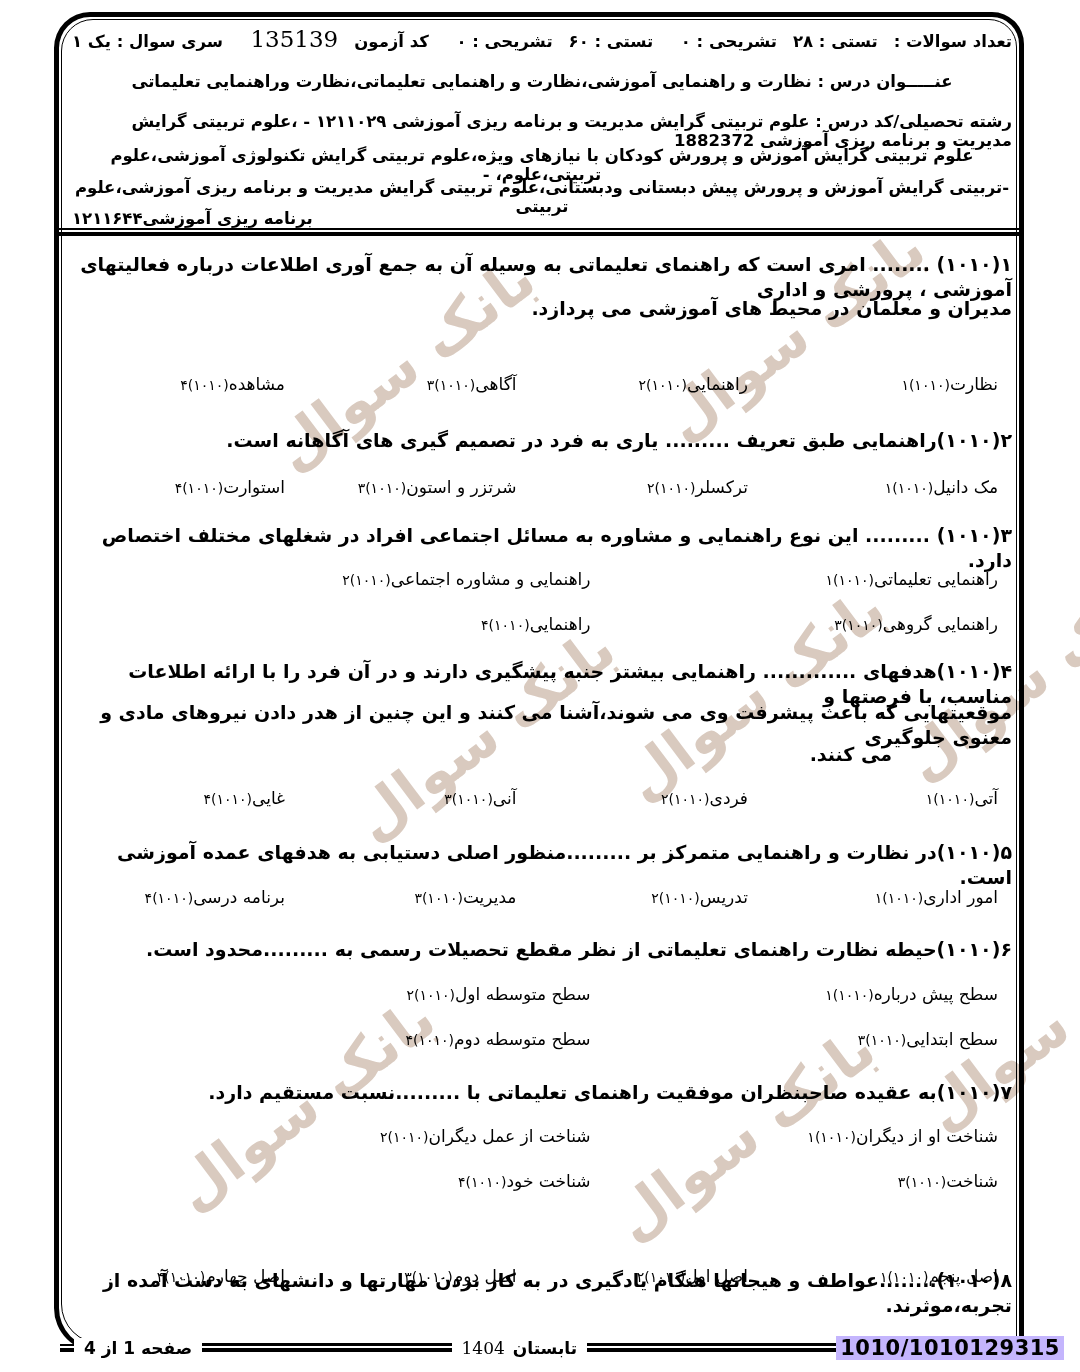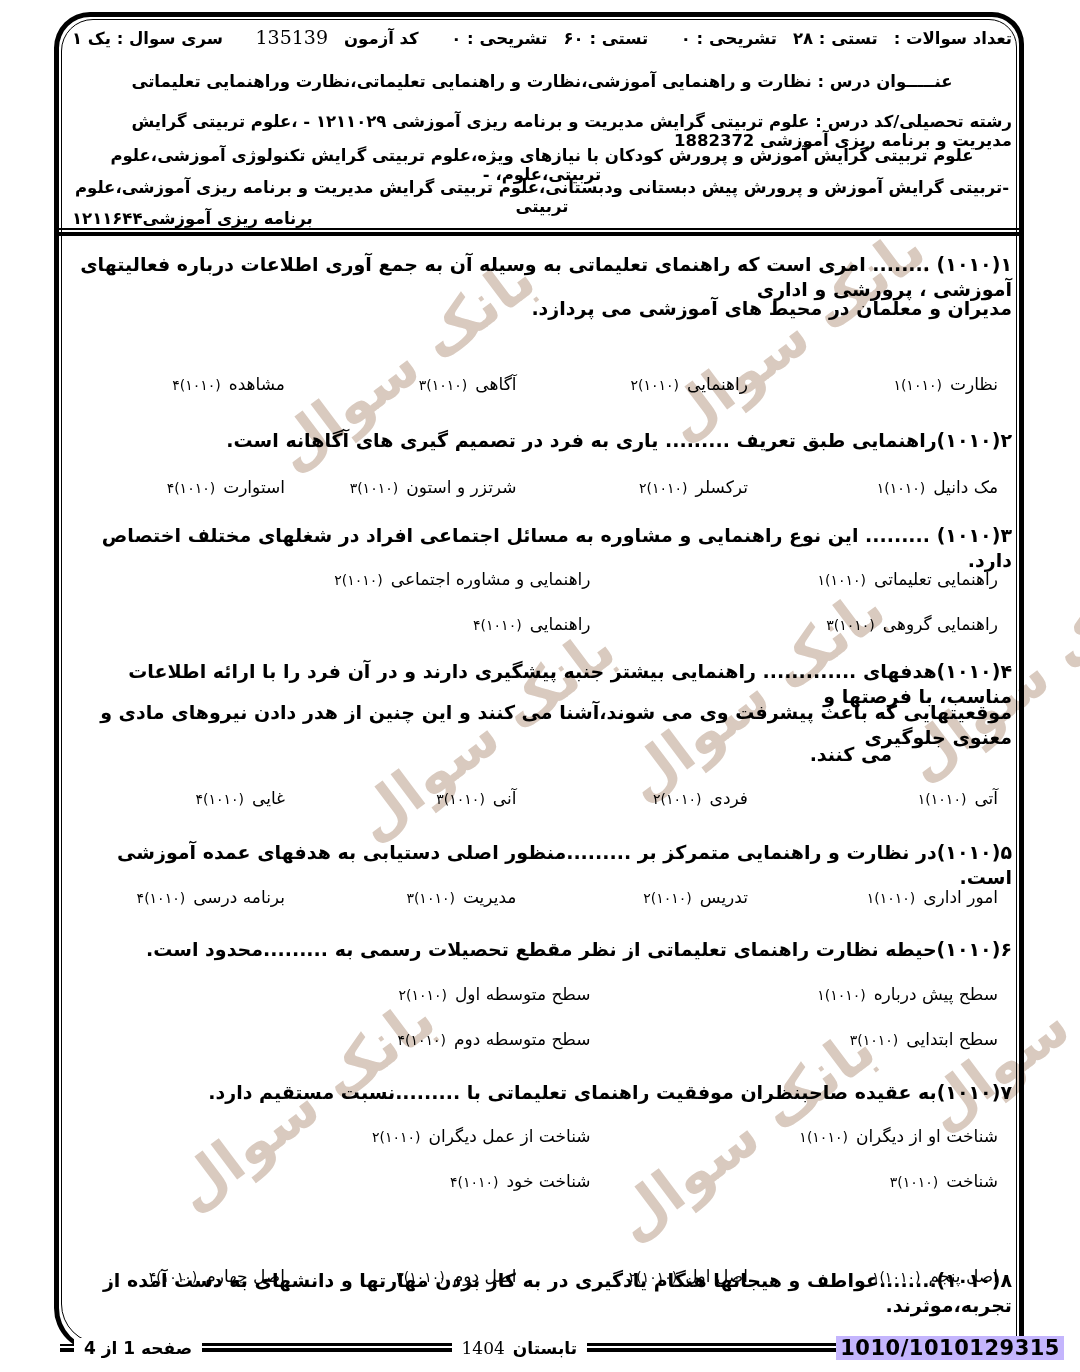--- a/index.html
+++ b/index.html
@@ -24,40 +24,40 @@
   .wm{
     position:absolute;z-index:1;
     font-size:58px;font-weight:bold;color:#d9cabf;
     transform:rotate(-37deg);white-space:nowrap;letter-spacing:2px;
   }
   
   .row{position:absolute;left:72px;right:68px;direction:rtl;z-index:2;}
   .hdr-row1{top:26px;display:flex;justify-content:space-between;align-items:baseline;
     font-weight:bold;font-size:16.5px;}
   .hgroup{display:flex;gap:16px;align-items:baseline;}
-  .code-val{font-family:"DejaVu Serif",serif;font-weight:normal;font-size:19px;}
+  .code-val{font-family:"DejaVu Serif",serif;font-weight:normal;font-size:23px;}
   .onvan{top:72px;text-align:center;font-weight:bold;font-size:16.5px;}
   .rashte{font-weight:bold;font-size:16.5px;}
   .rashte.l1{top:112px;text-align:right;}
   .rashte.l2{top:146px;text-align:center;}
   .rashte.l3{top:178px;text-align:center;}
   .rashte.l4{top:209px;text-align:left;}
   
   .divider{position:absolute;left:59px;right:61px;top:228px;z-index:2;}
   .divider .thin{height:1.5px;background:#000;}
   .divider .thick{height:4px;background:#000;margin-top:2px;}
   
   .stem{font-weight:bold;font-size:19px;line-height:1.3;}
   .al-right{text-align:right;}
   .al-center{}
   .al-indent{text-align:right;padding-right:120px;}
   .opt-grid{display:grid;direction:rtl;padding-right:14px;}
   .cols4{grid-template-columns:27% 25% 25% 23%;}
   .cols2{grid-template-columns:44% 56%;grid-auto-rows:45px;}
-  .option{display:flex;direction:ltr;justify-content:flex-end;align-items:baseline;gap:8px;}
+  .option{display:flex;direction:ltr;justify-content:flex-end;align-items:baseline;}
   .opt-num{font-size:14px;white-space:nowrap;}
   .opt-label{font-size:17px;white-space:nowrap;}
   
   .footer{
     position:absolute;left:60px;right:16px;top:1334px;height:28px;z-index:4;
     display:flex;direction:ltr;align-items:center;
   }
   .frule{flex:1;display:flex;flex-direction:column;justify-content:center;gap:2px;}
   .frule .a{height:2px;background:#000;}
   .frule .b{height:3.5px;background:#000;}

